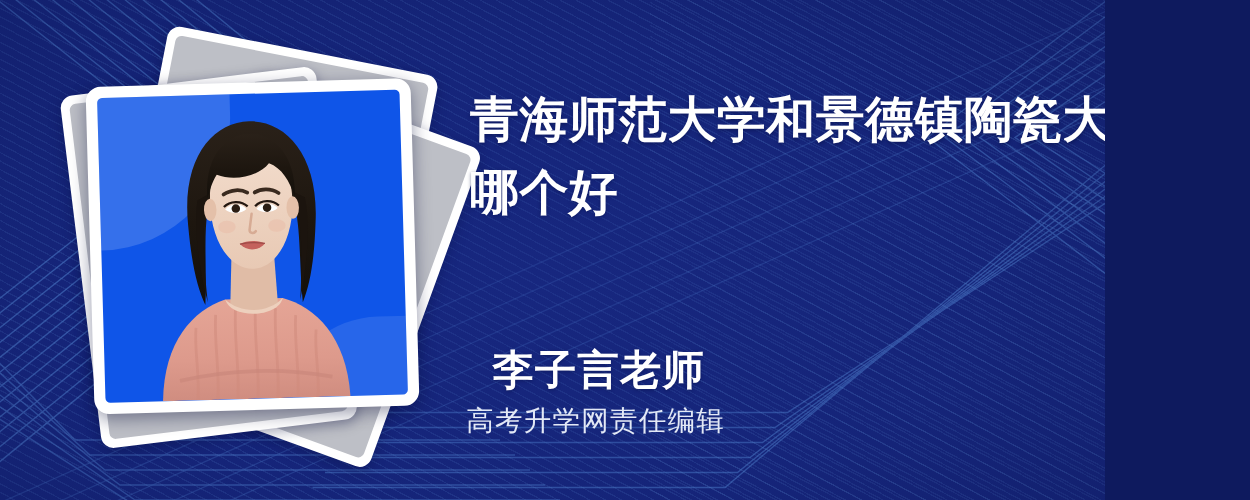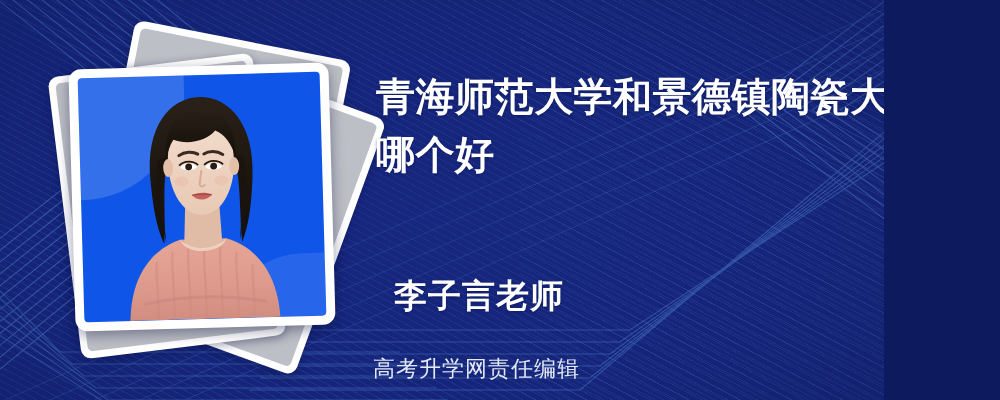--- a/index.html
+++ b/index.html
@@ -204,21 +204,20 @@
   }
 
   .author-role {
     position: absolute;
     left: 1px;
     top: 322px;
     color: #e3e9f6;
     font-size: 22px;
     font-weight: normal;
     letter-spacing: 1px;
-    margin-top: 32px;
   }
 </style>
 </head>
 <body>
 
 <div id="banner">
 
   <div class="bg-base"></div>
 
   <svg class="bg-svg" viewBox="0 0 1000 400" preserveAspectRatio="none">

